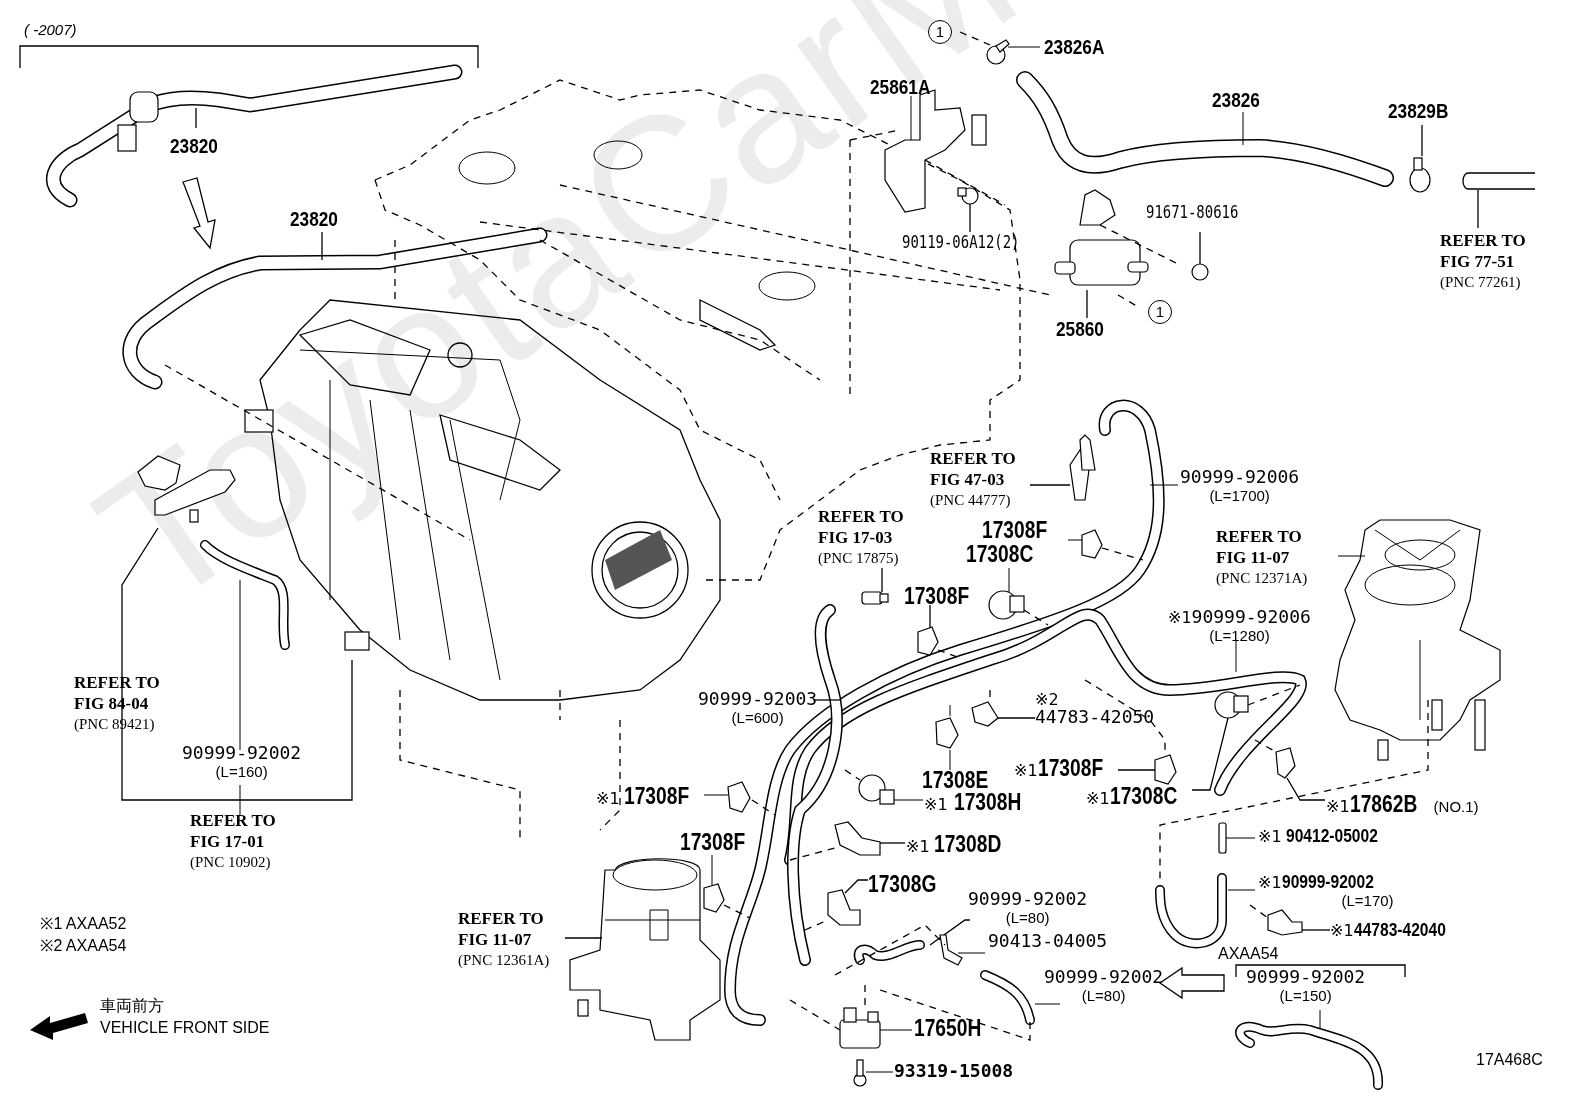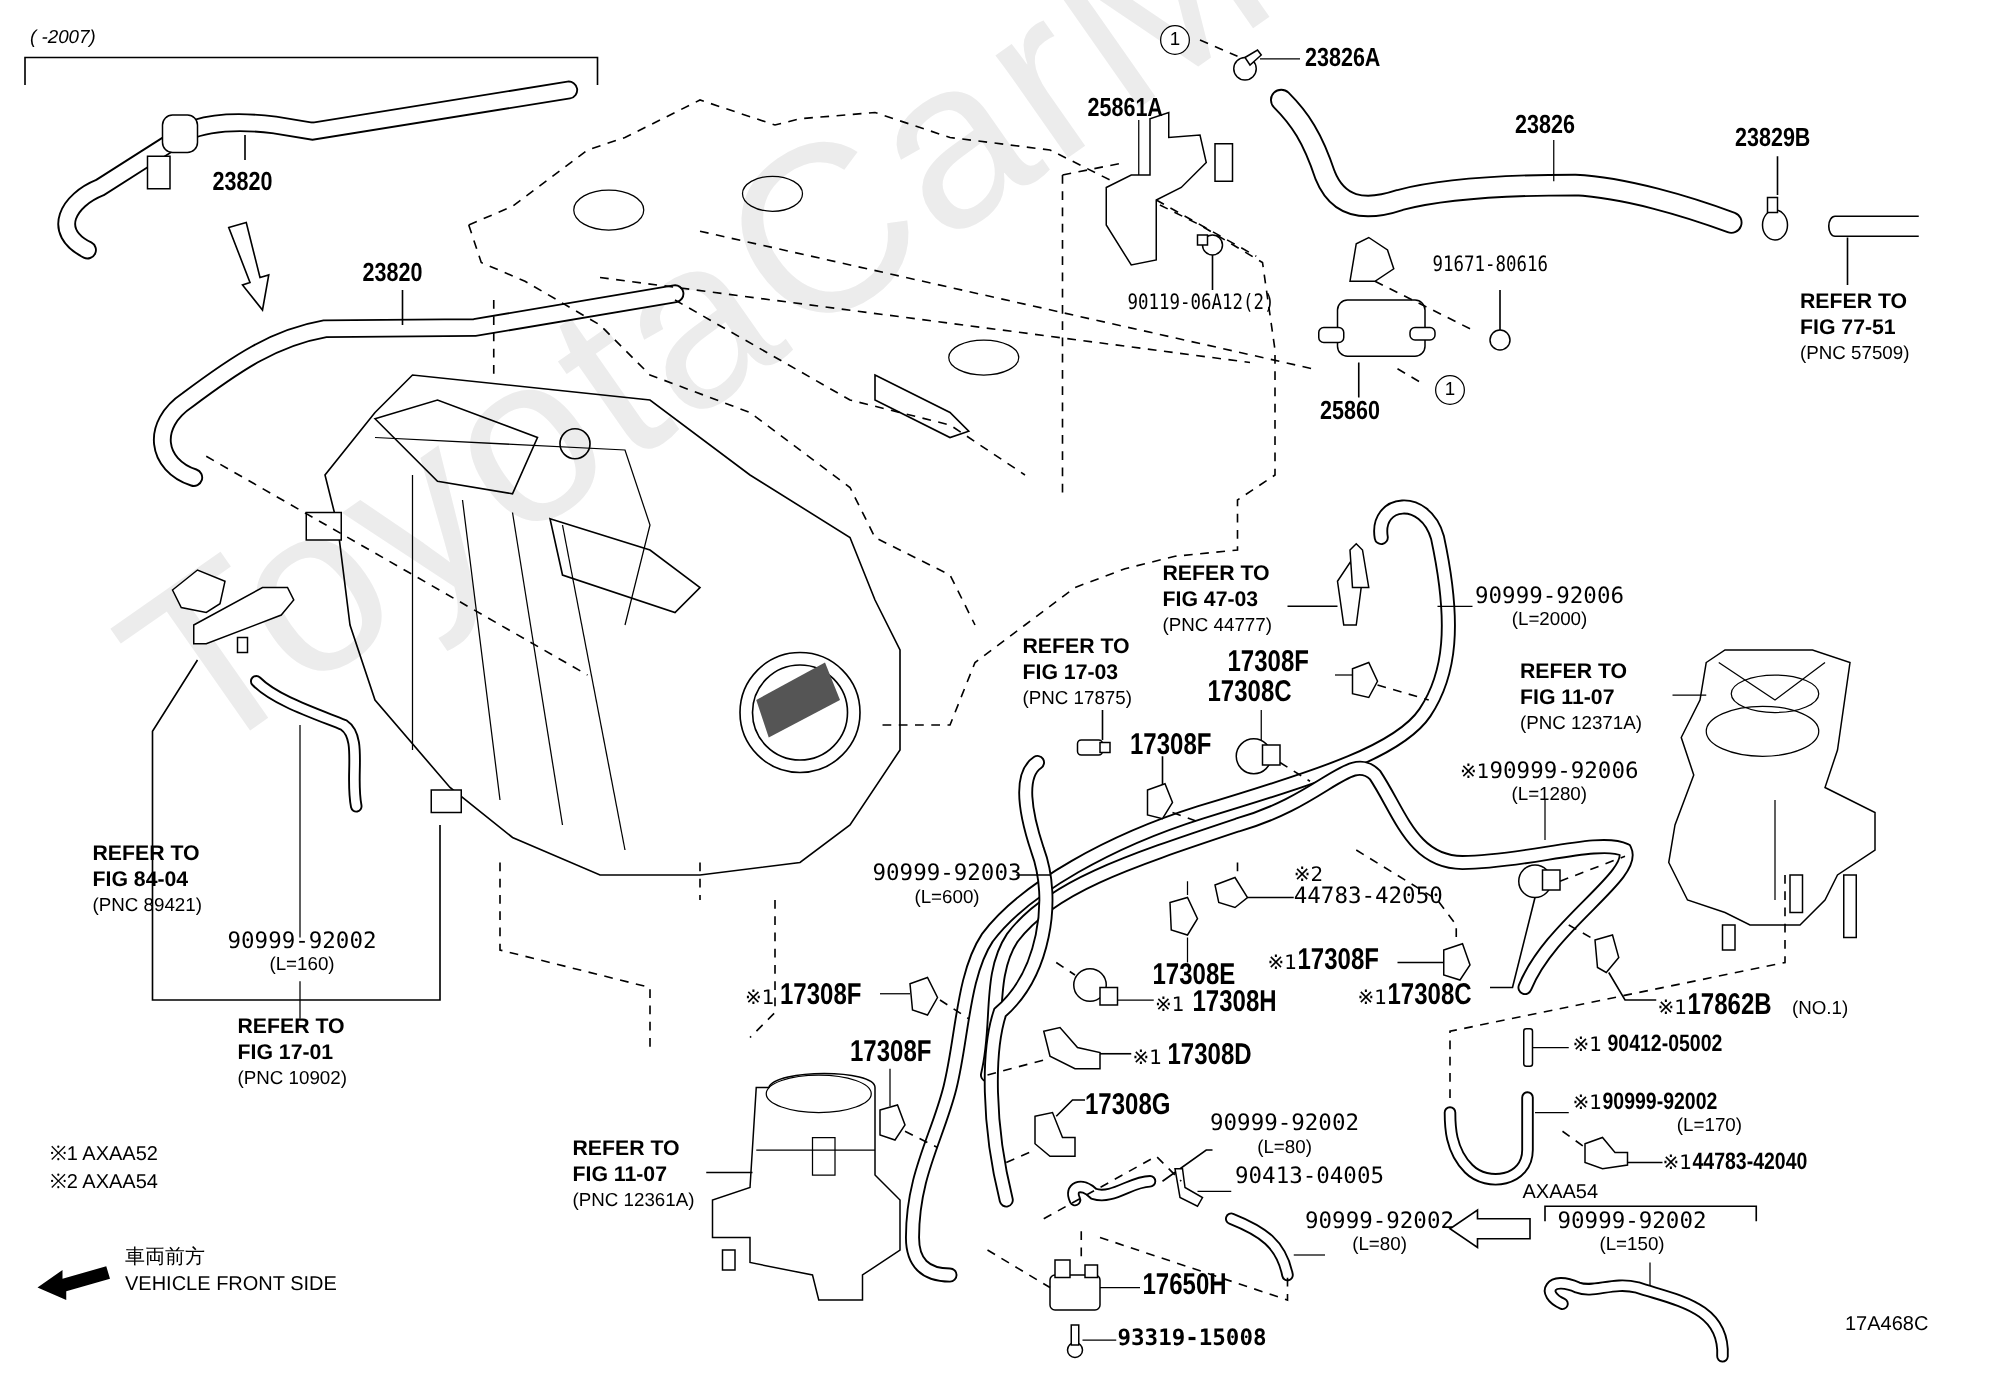--- a/index.html
+++ b/index.html
@@ -3,21 +3,21 @@
 <meta charset="utf-8">
 <style>
   html, body { margin: 0; padding: 0; background: #ffffff; }
   body { width: 1592px; height: 1099px; position: relative; overflow: hidden; font-family: "DejaVu Sans Mono", monospace; color: #000; }
   #stage { position: absolute; left: 0; top: 0; width: 1592px; height: 1099px; }
   .wm { position: absolute; left: 60px; top: 470px; font-family: "Liberation Sans", sans-serif; font-size: 190px; color: #ececec; transform: rotate(-35deg); transform-origin: left top; white-space: nowrap; letter-spacing: 4px; pointer-events: none; }
   .lbl { position: absolute; white-space: nowrap; line-height: 1; }
   .pn { font-family: "Liberation Sans", sans-serif; font-weight: bold; font-size: 21px; transform: scaleX(0.82); transform-origin: left top; }
   .pnb { font-family: "Liberation Sans", sans-serif; font-weight: bold; font-size: 24px; transform: scaleX(0.8); transform-origin: left top; }
   .len { font-family: "Liberation Sans", sans-serif; font-size: 15px; }
-  .ref { font-family: Liberation Sans, sans-serif; font-weight: bold; font-size: 17px; line-height: 21px; }
+  .ref { font-family: Liberation Serif, serif; font-weight: bold; font-size: 17px; line-height: 21px; }
   .ref .pnc { font-weight: normal; font-size: 15px; }
   .note { font-family: "Liberation Sans", sans-serif; font-size: 16px; }
   .mark { font-family: "DejaVu Sans", sans-serif; font-weight: normal; font-size: 16px; }
   .circ { position: absolute; width: 22px; height: 22px; border: 1.4px solid #000; border-radius: 50%; font-family: "Liberation Sans", sans-serif; font-size: 15px; text-align: center; line-height: 22px; background: #fff; }
   svg { position: absolute; left: 0; top: 0; }
   .ln { stroke: #000; stroke-width: 1.3; fill: none; }
   .dash { stroke: #000; stroke-width: 1.3; fill: none; stroke-dasharray: 7 6; }
   .thin { stroke: #000; stroke-width: 1; fill: none; }
   .hose { stroke: #000; stroke-width: 15; fill: none; stroke-linecap: round; }
   .hosei { stroke: #fff; stroke-width: 12; fill: none; stroke-linecap: round; }
@@ -333,32 +333,32 @@
   <div class="lbl pn" style="left:1212px; top:89px;">23826</div>
   <div class="lbl pn" style="left:1388px; top:100px;">23829B</div>
   <div class="lbl pn" style="left:902px; top:234px; font-size:17px; font-weight:normal; font-family:'DejaVu Sans Mono', monospace;">90119-06A12(2)</div>
   <div class="lbl pn" style="left:1146px; top:204px; font-size:17px; font-weight:normal; font-family:'DejaVu Sans Mono', monospace;">91671-80616</div>
   <div class="lbl pn" style="left:1056px; top:318px;">25860</div>
   <div class="circ" style="left:1148px; top:300px;">1</div>
 
   <div class="lbl ref" style="left:1440px; top:230px;">
     <div>REFER TO</div>
     <div>FIG 77-51</div>
-    <div class="pnc">(PNC 57509)</div>
+    <div class="pnc">(PNC 77261)</div>
   </div>
 
   <div class="lbl ref" style="left:930px; top:448px;">
     <div>REFER TO</div>
     <div>FIG 47-03</div>
     <div class="pnc">(PNC 44777)</div>
   </div>
 
   <div class="lbl" style="left:1180px; top:468px; text-align:center;">
     <div class="pn" style="font-size:18px; font-weight:normal; font-family:'DejaVu Sans Mono', monospace; transform:none;">90999-92006</div>
-    <div class="len" style="margin-top:2px;">(L=2000)</div>
+    <div class="len" style="margin-top:2px;">(L=1700)</div>
   </div>
 
   <div class="lbl ref" style="left:818px; top:506px;">
     <div>REFER TO</div>
     <div>FIG 17-03</div>
     <div class="pnc">(PNC 17875)</div>
   </div>
 
   <div class="lbl pnb" style="left:982px; top:518px;">17308F</div>
   <div class="lbl pnb" style="left:966px; top:542px;">17308C</div>

